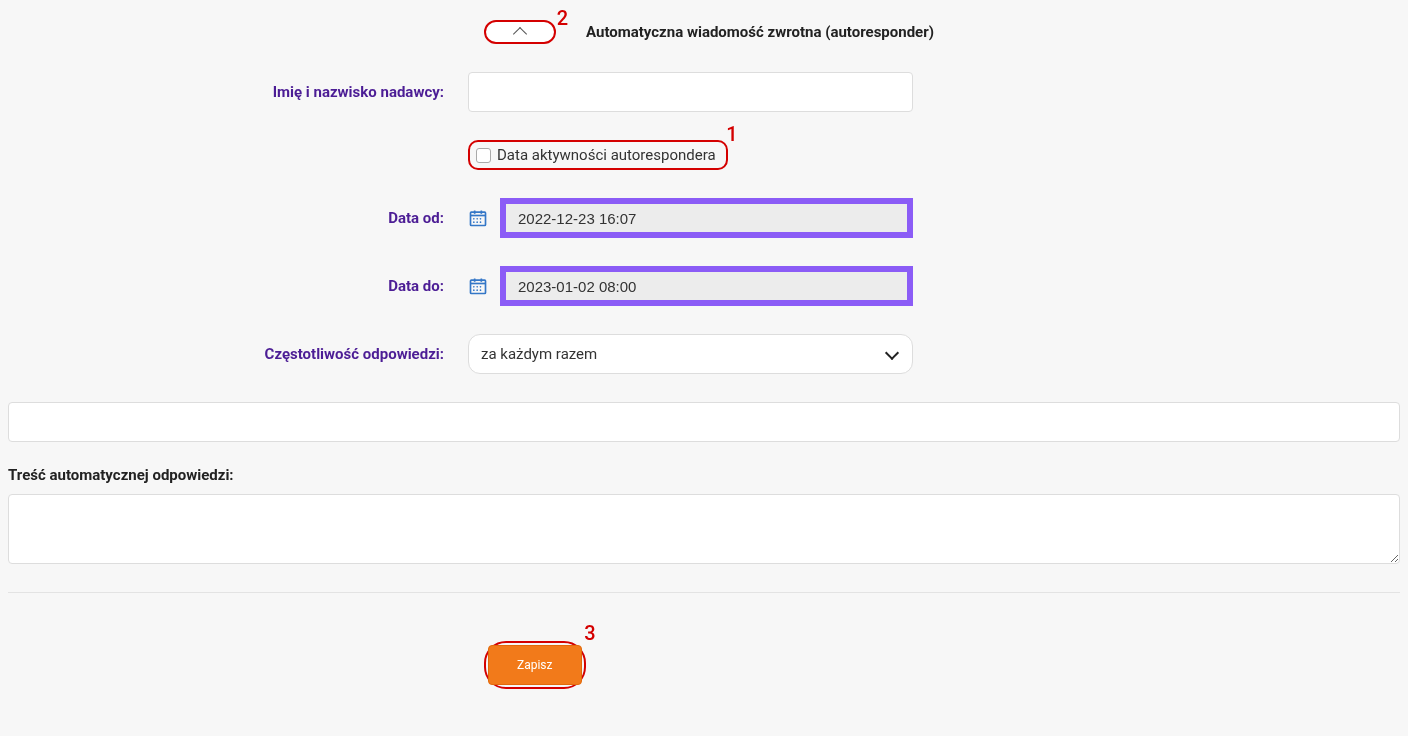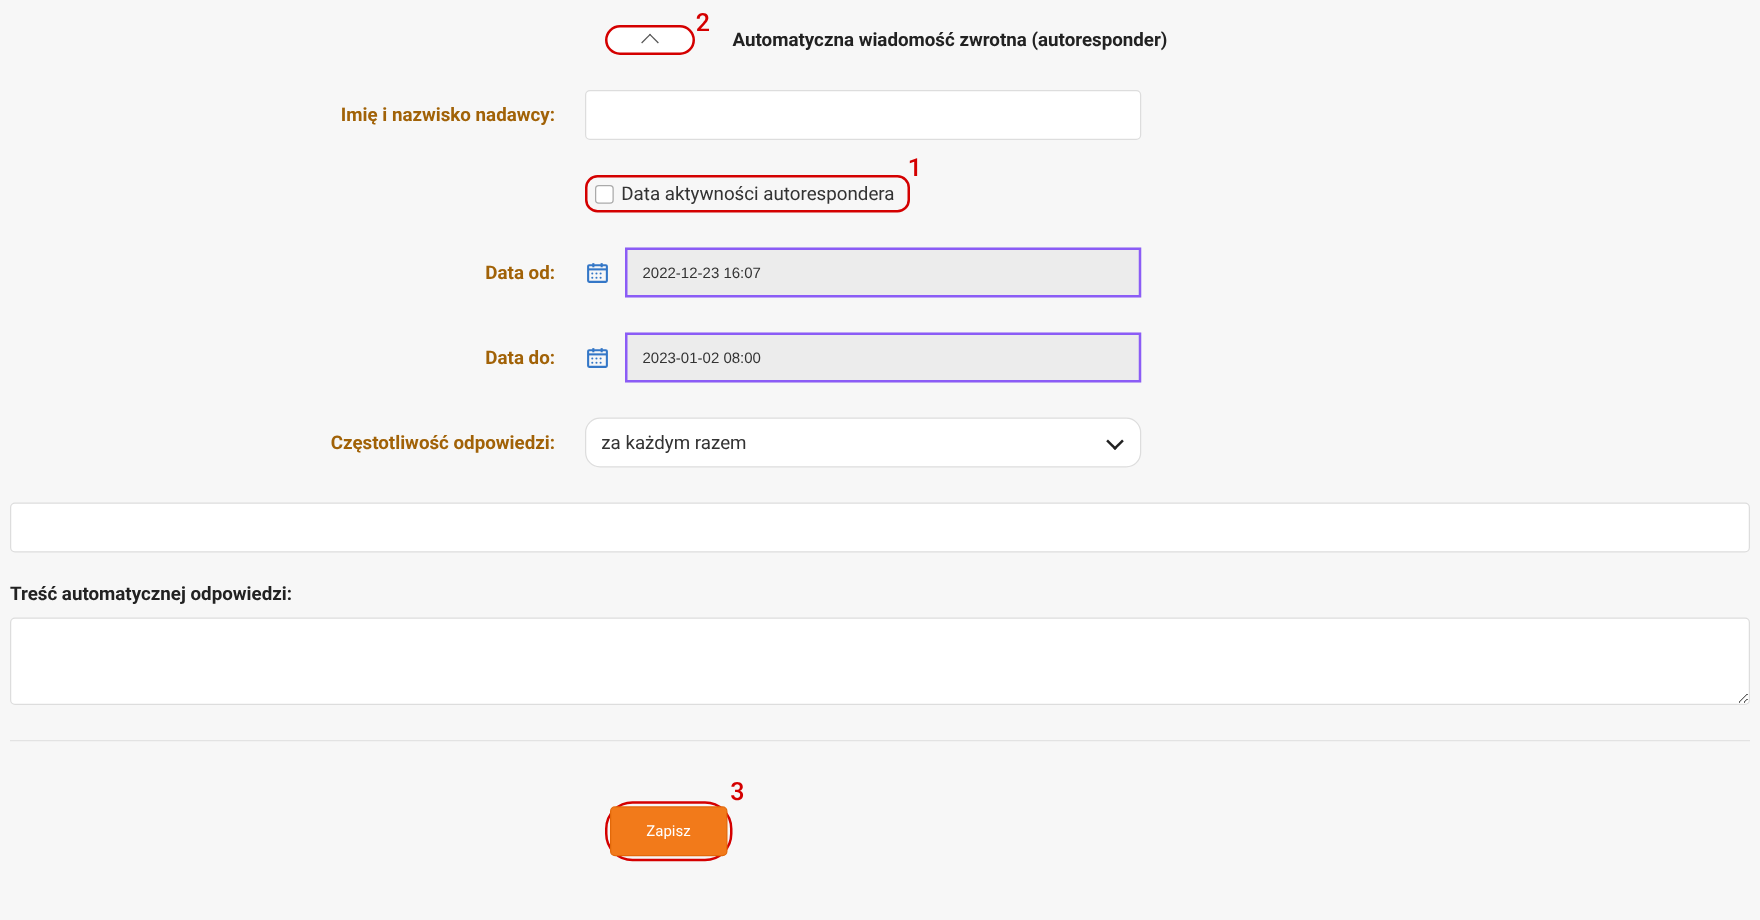--- a/index.html
+++ b/index.html
@@ -20,21 +20,21 @@
     .form-row {
       display: flex;
       align-items: center;
       margin-bottom: 28px;
     }
     .label-col {
       width: 460px;
       text-align: right;
       padding-right: 24px;
       font-weight: 700;
-      color: #a16207;
+      color: #4c1d95;
     }
     .input-col {
       flex: 0 0 445px;
       display: flex;
       align-items: center;
     }
     .toggle-row {
       display: flex;
       align-items: center;
       margin-bottom: 28px;
@@ -117,24 +117,24 @@
       align-items: center;
       justify-content: flex-start;
     }
     .calendar-svg {
       width: 20px;
       height: 20px;
     }
     .date-input {
       flex: 1;
       height: 40px;
-      border: 2px solid #8b5cf6;
+      border: 6px solid #8b5cf6;
       background: #ececec;
       padding: 8px 12px;
-      font-size: 12px;
+      font-size: 15px;
       color: #333;
       border-radius: 0;
     }
     .select-wrap {
       position: relative;
       width: 100%;
     }
     .select-box {
       width: 100%;
       height: 40px;

